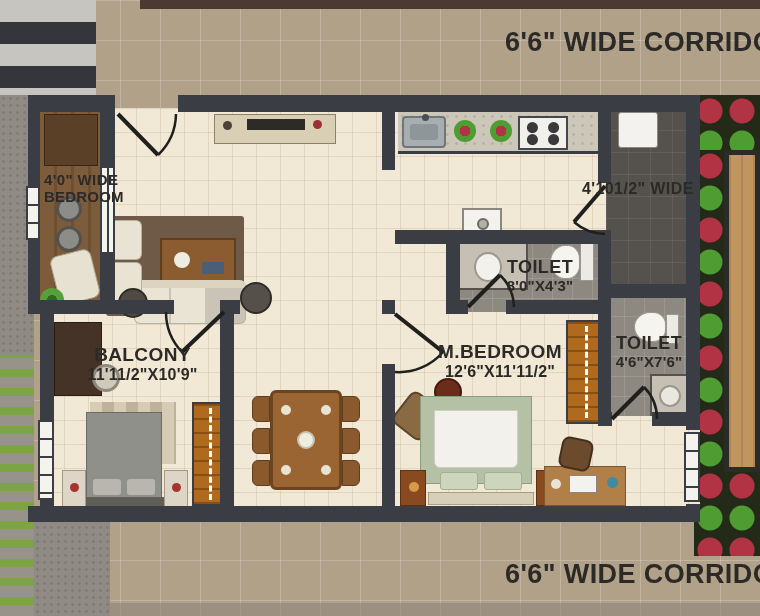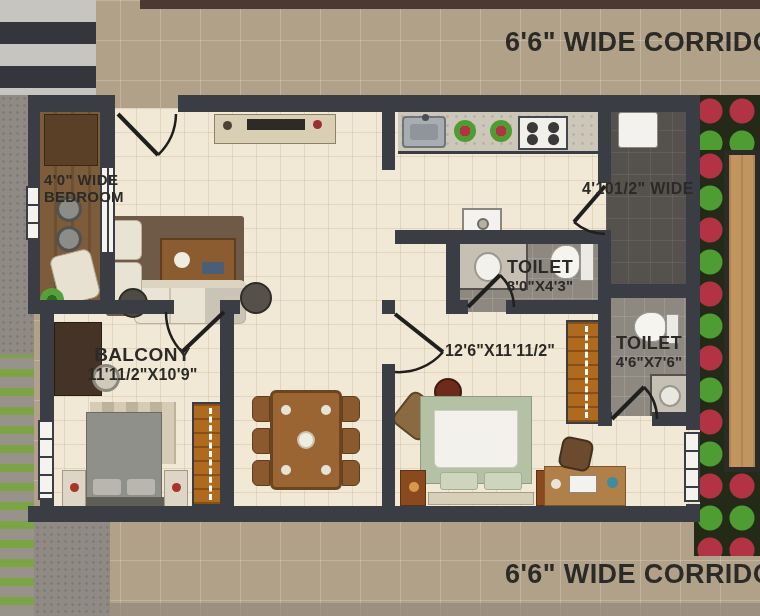--- a/index.html
+++ b/index.html
@@ -250,20 +250,21 @@
   </div>
   <div class="lbl" style="left:470px;top:258px;width:140px;">
     <div class="l1" style="font-size:18px;">TOILET</div>
     <div class="l2" style="font-size:15px;">8'0"X4'3"</div>
   </div>
   <div class="lbl" style="left:60px;top:345px;width:165px;">
     <div class="l1" style="font-size:19px;">BALCONY</div>
     <div class="l2" style="font-size:16px;">11'11/2"X10'9"</div>
   </div>
   <div class="lbl" style="left:405px;top:342px;width:190px;">
+    <div class="l1" style="font-size:19px;">M.BEDROOM</div>
     <div class="l2" style="font-size:16px;">12'6"X11'11/2"</div>
   </div>
   <div class="lbl" style="left:606px;top:334px;width:86px;">
     <div class="l1" style="font-size:18px;">TOILET</div>
     <div class="l2" style="font-size:15px;">4'6"X7'6"</div>
   </div>
 
 </div>
 
 </body></html>

